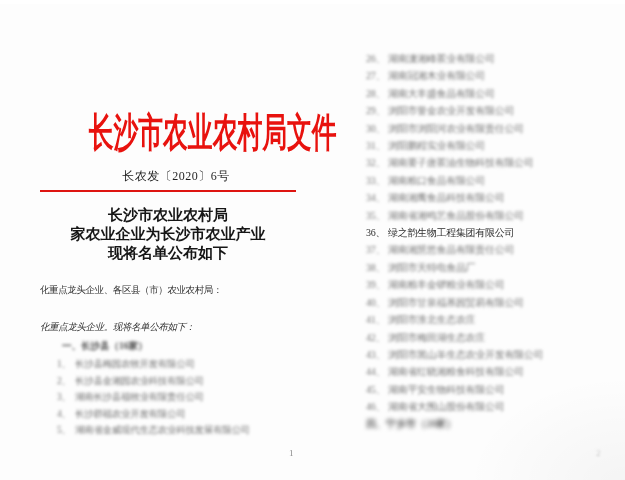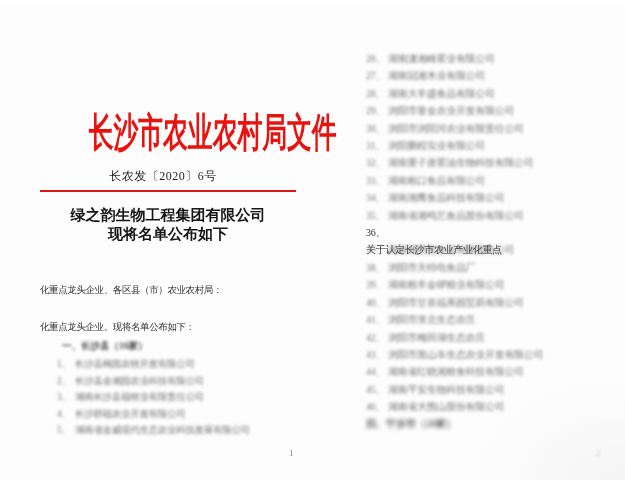--- a/index.html
+++ b/index.html
@@ -17,36 +17,36 @@
 
   
   .masthead {
     position:absolute; left:40px; top:104px; width:256px; height:50px;
     text-align:center; white-space:nowrap; overflow:visible;
     font-size:40px; line-height:50px; font-weight:bold;
     color:#e8120e; transform:scaleX(0.62); transform-origin:50% 50%;
     filter:blur(0.35px);
   }
   .docno {
-    position:absolute; left:35px; top:164px; width:256px; text-align:center;
+    position:absolute; left:48px; top:164px; width:256px; text-align:center;
     font-size:12px; letter-spacing:0.5px; color:#1f1f1f; filter:blur(0.35px);
   }
   .red-rule {
     position:absolute; left:40px; top:186px; width:256px; height:2px;
     background:#de1511;
   }
   .doc-title {
     position:absolute; left:20px; top:202px; width:296px; text-align:center;
     font-size:15px; line-height:19px; font-weight:bold; color:#161616;
     filter:blur(0.4px);
   }
   .bodytext { font-size:9.5px; letter-spacing:-0.4px; color:#333; white-space:nowrap; filter:blur(0.5px); }
   .salutation { position:absolute; left:40px; top:280px; }
   .body-line-1 { position:absolute; left:62px; top:299px; }
-  .body-line-2 { position:absolute; left:40px; top:317px; }
+  .body-line-2 { position:absolute; left:40px; top:317px;font-style:italic; }
   .sec-heading-left {
     position:absolute; left:62px; top:336px;
     font-size:9.5px; font-weight:bold; white-space:nowrap;
     color:#4d4d4d; filter:blur(1.8px);
   }
   .left-list { position:absolute; left:40px; top:352px; width:280px; }
   .left-list .row {
     display:flex; height:16.6px; line-height:16.6px; padding-left:17px;
     font-size:9.5px; letter-spacing:-0.3px; white-space:nowrap;
     color:#6f6f6f; filter:blur(1.7px);
@@ -58,21 +58,21 @@
   }
 
   
   .right-list { position:absolute; left:350px; top:46px; width:270px; }
   .right-list .row {
     display:flex; height:17.42px; line-height:17.42px; padding-left:16px;
     font-size:10px; letter-spacing:-0.3px; white-space:nowrap;
     color:#767676; filter:blur(1.6px);
   }
   .right-list .num { flex:none; width:22px; }
-  .right-list .row.sharp { color:#2d2d2d; filter:blur(0.25px);flex-direction:column; }
+  .right-list .row.sharp { color:#2d2d2d; filter:blur(0.25px); }
   .sec-heading-right {
     position:absolute; left:366px; top:411px; line-height:17.4px;
     font-size:10px; font-weight:bold; white-space:nowrap;
     color:#6a6a6a; filter:blur(1.9px);
   }
   .pageno-right {
     position:absolute; left:596px; top:444px; font-size:9px; color:#cfcfcf;
     filter:blur(1.2px);
   }
 </style>
@@ -81,21 +81,22 @@
 
 <div class="canvas">
 
   <div class="masthead">长沙市农业农村局文件</div>
 
   <div class="docno">长农发〔2020〕6号</div>
 
   <div class="red-rule"></div>
 
   <div class="doc-title">
-    <div>绿之韵生物工程集团有限公司</div>
+    <div>长沙市农业农村局</div>
+    <div>家农业企业为长沙市农业产业</div>
     <div>现将名单公布如下</div>
   </div>
 
   <div class="bodytext salutation">化重点龙头企业、各区县（市）农业农村局：</div>
   <div class="bodytext body-line-2">化重点龙头企业。现将名单公布如下：</div>
 
   <div class="sec-heading-left">一、长沙县（16家）</div>
 
   <div class="left-list">
 
@@ -160,21 +161,21 @@
       <div class="row">
         <span class="num">34、</span>
         <span class="txt">湖南湘鹰食品科技有限公司</span>
       </div>
       <div class="row">
         <span class="num">35、</span>
         <span class="txt">湖南省湘鸣艺食品股份有限公司</span>
       </div>
       <div class="row sharp">
         <span class="num">36、</span>
-        <span class="txt">关于认定长沙市农业产业化重点</span>
+        <span class="txt">绿之韵生物工程集团有限公司</span>
       </div>
       <div class="row">
         <span class="num">37、</span>
         <span class="txt">湖南湘慧悠食品有限责任公司</span>
       </div>
       <div class="row">
         <span class="num">38、</span>
         <span class="txt">浏阳市天特电食品厂</span>
       </div>
       <div class="row">

